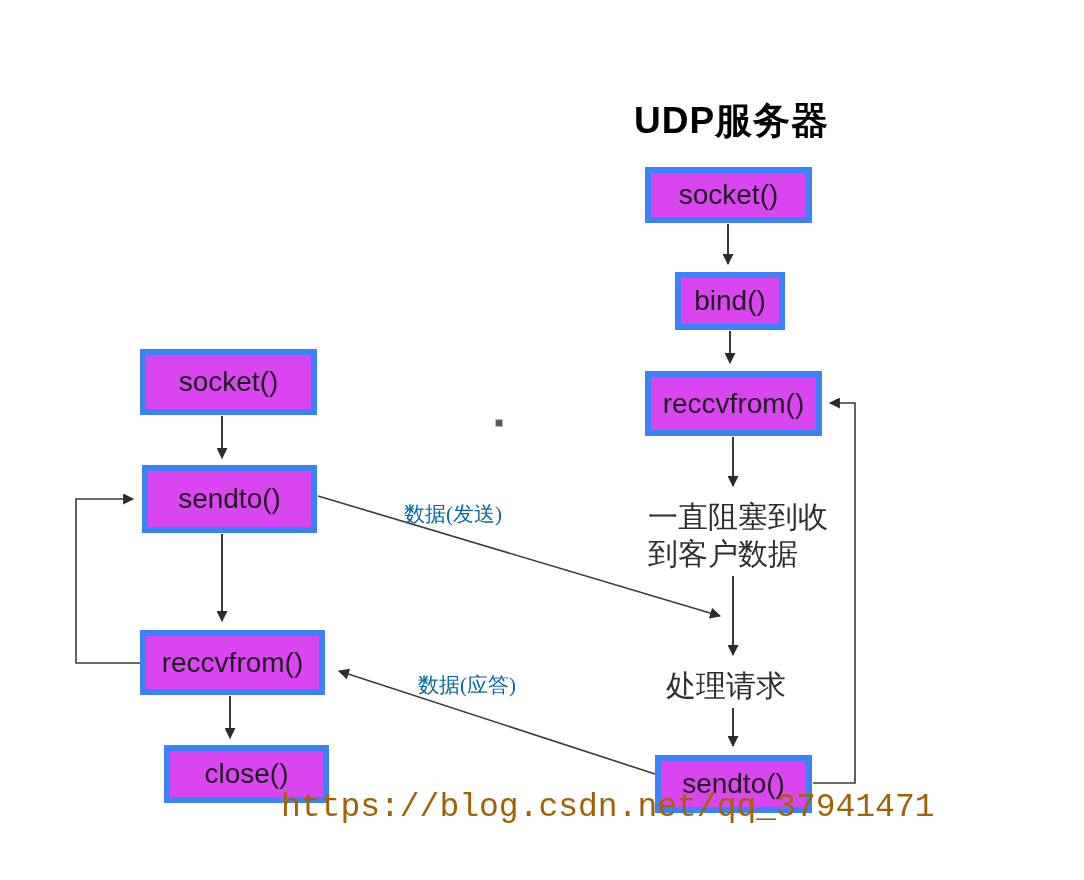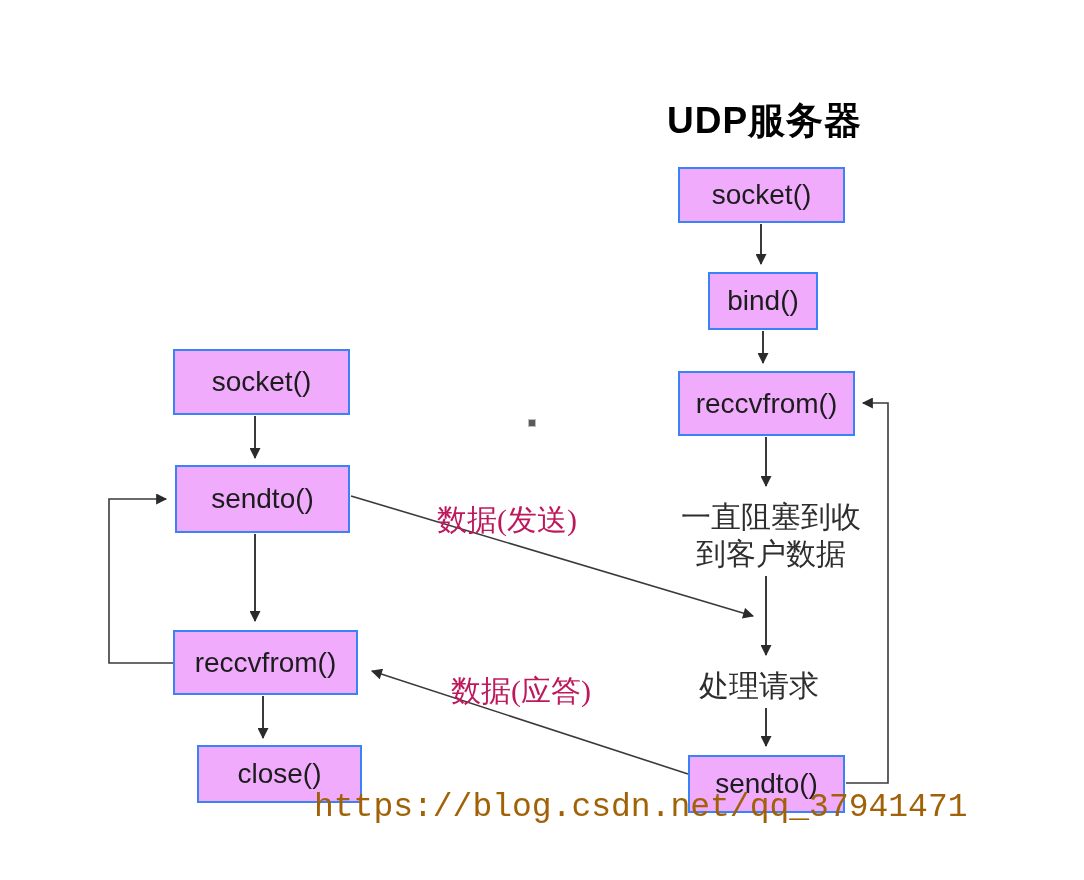--- a/index.html
+++ b/index.html
@@ -7,21 +7,20 @@
     padding: 0;
     background: #ffffff;
   }
   .canvas {
     position: relative;
     width: 936px;
     height: 880px;
     background: #ffffff;
     overflow: hidden;
     font-family: "Liberation Sans", sans-serif;
-    margin-left: 33px;
   }
   .wires {
     position: absolute;
     left: 0;
     top: 0;
     width: 1084px;
     height: 880px;
     pointer-events: none;
   }
   .wires line, .wires polyline {
@@ -38,22 +37,22 @@
     font-weight: bold;
     font-size: 37px;
     color: #000000;
     letter-spacing: 1px;
     white-space: nowrap;
   }
   .title.server { left: 634px; top: 96px; }
   .title.client { left: 124px; top: 272px; }
   .node {
     position: absolute;
-    background: #f0abfc;
-    border: 2px solid #3b82f6;
+    background: #d946ef;
+    border: 6px solid #3b82f6;
     box-sizing: border-box;
     display: flex;
     align-items: center;
     justify-content: center;
     font-family: "Liberation Sans", sans-serif;
     font-size: 28px;
     color: #1c1c1c;
     white-space: nowrap;
   }
   .node.srv-socket   { left: 645px; top: 167px; width: 167px; height: 56px; }
@@ -65,27 +64,27 @@
   .node.cli-recvfrom { left: 140px; top: 630px; width: 185px; height: 65px; }
   .node.cli-close    { left: 164px; top: 745px; width: 165px; height: 58px; }
   .annot {
     position: absolute;
     font-family: "Liberation Serif", serif;
     font-size: 30px;
     color: #2e2e2e;
     white-space: nowrap;
     line-height: 37px;
   }
-  .annot.blocking { left: 648px; top: 498px; text-align: center; }
+  .annot.blocking { left: 648px; top: 498px; }
   .annot.process  { left: 666px; top: 667px; }
   .edge-label {
     position: absolute;
     font-family: "Liberation Serif", serif;
-    font-size: 30px;
-    color: #be185d;
+    font-size: 21px;
+    color: #0369a1;
     white-space: nowrap;
   }
   .edge-label.send  { left: 404px; top: 500px; }
   .edge-label.reply { left: 418px; top: 671px; }
   .stray-dot {
     position: absolute;
     left: 496px;
     top: 420px;
     width: 6px;
     height: 6px;

